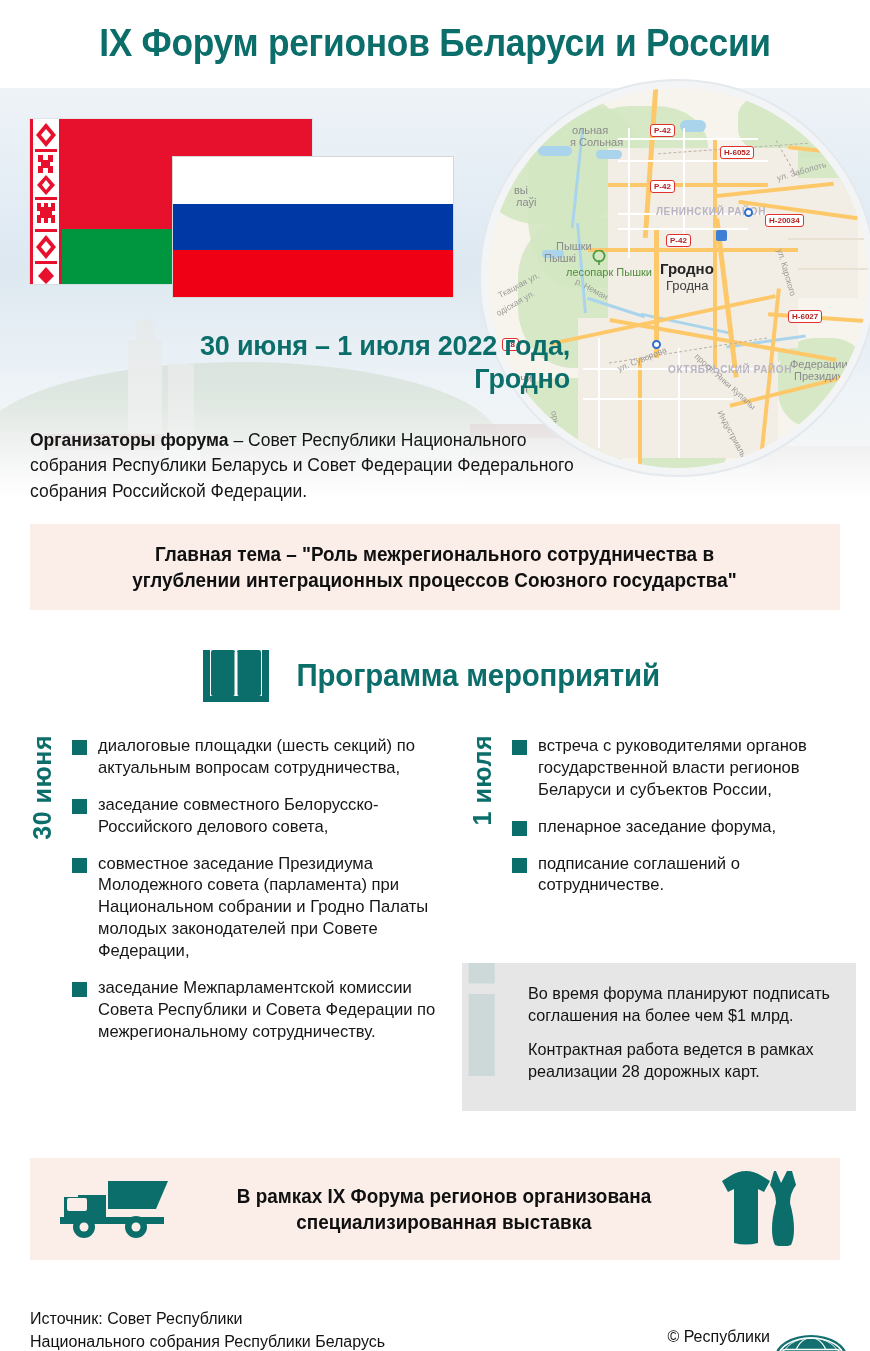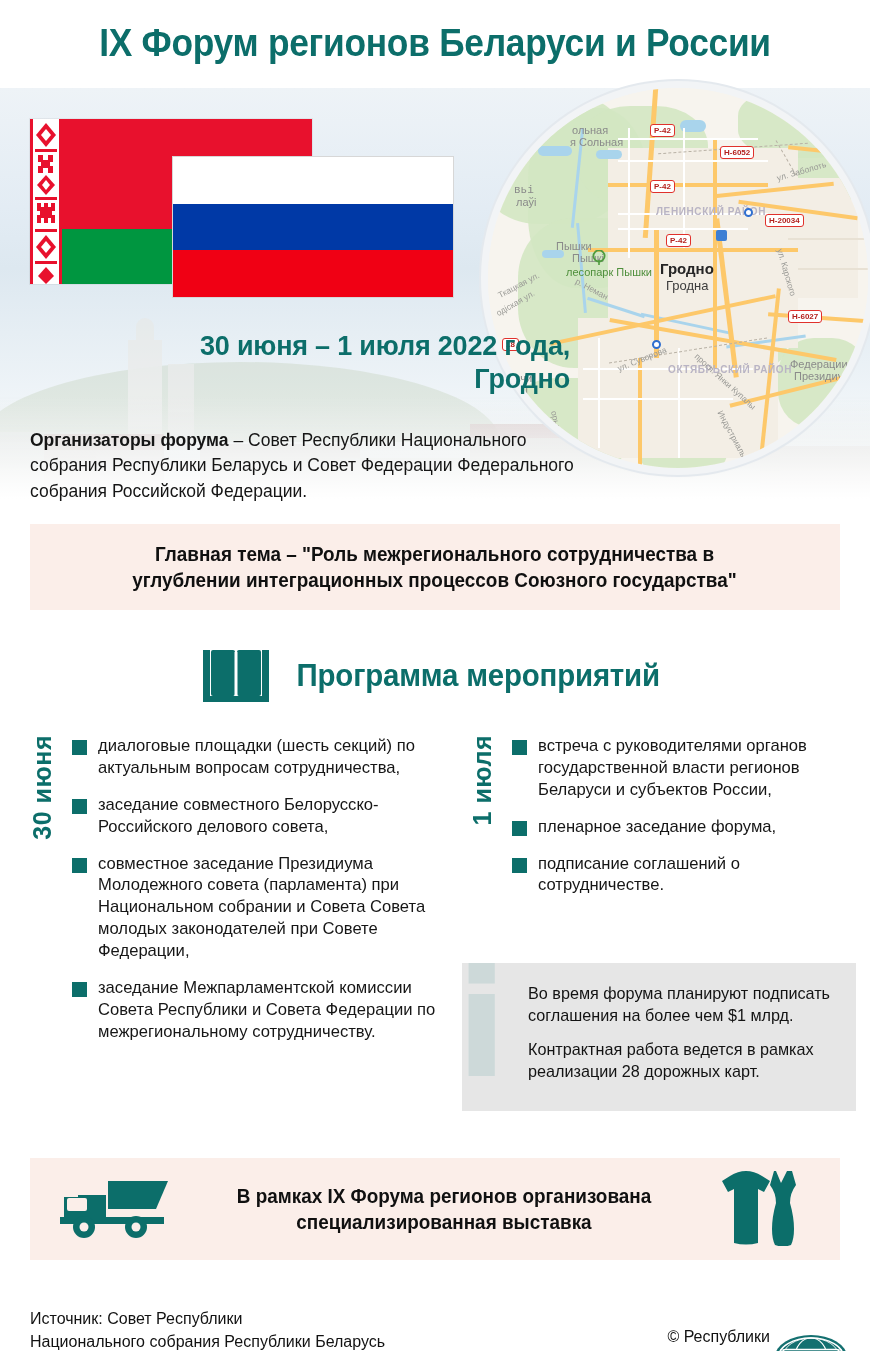--- a/index.html
+++ b/index.html
@@ -308,27 +308,27 @@
       <div class="shield" style="left:300px; top:222px;">Н-6027</div>
       <div class="shield" style="left:14px;  top:250px;">18</div>
 
       <div class="district" style="left:168px; top:118px;">ЛЕНИНСКИЙ РАЙОН</div>
       <div class="district" style="left:160px; top:276px;margin-left:20px;">ОКТЯБРЬСКИЙ РАЙОН</div>
 
       <div class="cityname" style="left:172px; top:172px;">Гродно</div>
       <div class="cityname2" style="left:178px; top:190px;">Гродна</div>
 
       <div class="plabel" style="left:68px;  top:152px;">Пышки</div>
-      <div class="plabel" style="left:84px;  top:164px;">Пышкі</div>
+      <div class="plabel" style="left:56px;  top:164px;">Пышкі</div>
       <div class="plabel" style="left:78px;  top:178px; color:#4f8f3c;">лесопарк Пышки</div>
       <div class="plabel" style="left:302px; top:270px;">Федерации</div>
       <div class="plabel" style="left:306px; top:282px;">Президиума</div>
       <div class="plabel" style="left:84px;  top:36px;">ольная</div>
       <div class="plabel" style="left:82px;  top:48px;">я Сольная</div>
-      <div class="plabel" style="left:26px;  top:96px;font-family:Liberation Mono, monospace;">вьі</div>
+      <div class="plabel" style="left:26px;  top:96px;">вьі</div>
       <div class="plabel" style="left:28px;  top:108px;">лаўі</div>
       <div class="plabel" style="left:26px;  top:284px;">ичи</div>
       <div class="plabel" style="left:32px;  top:296px;">ы</div>
 
       <div class="slabel" style="left:288px; top:78px;  transform:rotate(-16deg);">ул. Заболоть</div>
       <div class="slabel" style="left:292px; top:156px; transform:rotate(74deg); transform-origin:left;">ул. Карского</div>
       <div class="slabel" style="left:128px; top:266px; transform:rotate(-22deg);">ул. Суворова</div>
       <div class="slabel" style="left:208px; top:262px; transform:rotate(42deg); transform-origin:left;">просп. Янки Купалы</div>
       <div class="slabel" style="left:232px; top:318px; transform:rotate(62deg); transform-origin:left;">Индустриальное ш.</div>
       <div class="slabel" style="left:8px;   top:192px; transform:rotate(-28deg);">Ткацкая ул.</div>
@@ -415,21 +415,21 @@
       <div class="item">
         <span class="bullet"></span>
         <span class="itext">диалоговые площадки (шесть секций) по актуальным вопросам сотрудничества,</span>
       </div>
       <div class="item">
         <span class="bullet"></span>
         <span class="itext">заседание совместного Белорусско-Российского делового совета,</span>
       </div>
       <div class="item">
         <span class="bullet"></span>
-        <span class="itext">совместное заседание Президиума Молодежного совета (парламента) при Национальном собрании и Совета Совета молодых законодателей при Совете Федерации,</span>
+        <span class="itext">совместное заседание Президиума Молодежного совета (парламента) при Национальном собрании и Гродно Палаты молодых законодателей при Совете Федерации,</span>
       </div>
       <div class="item">
         <span class="bullet"></span>
         <span class="itext">заседание Межпарламентской комиссии Совета Республики и Совета Федерации по межрегиональному сотрудничеству.</span>
       </div>
     </div>
   </div>
 
   <div class="col right">
     <div class="daytag">1 июля</div>

